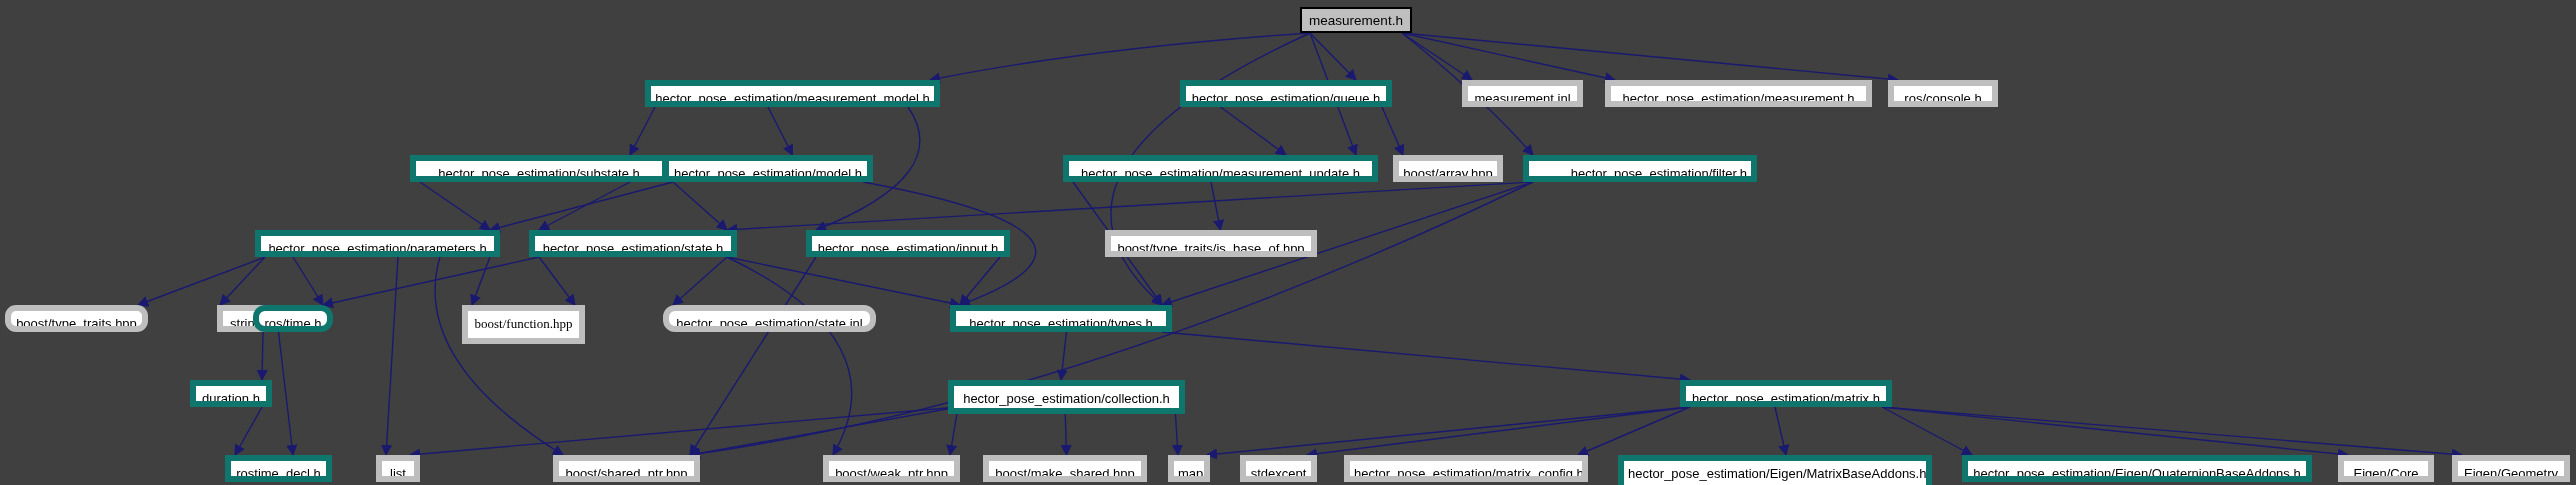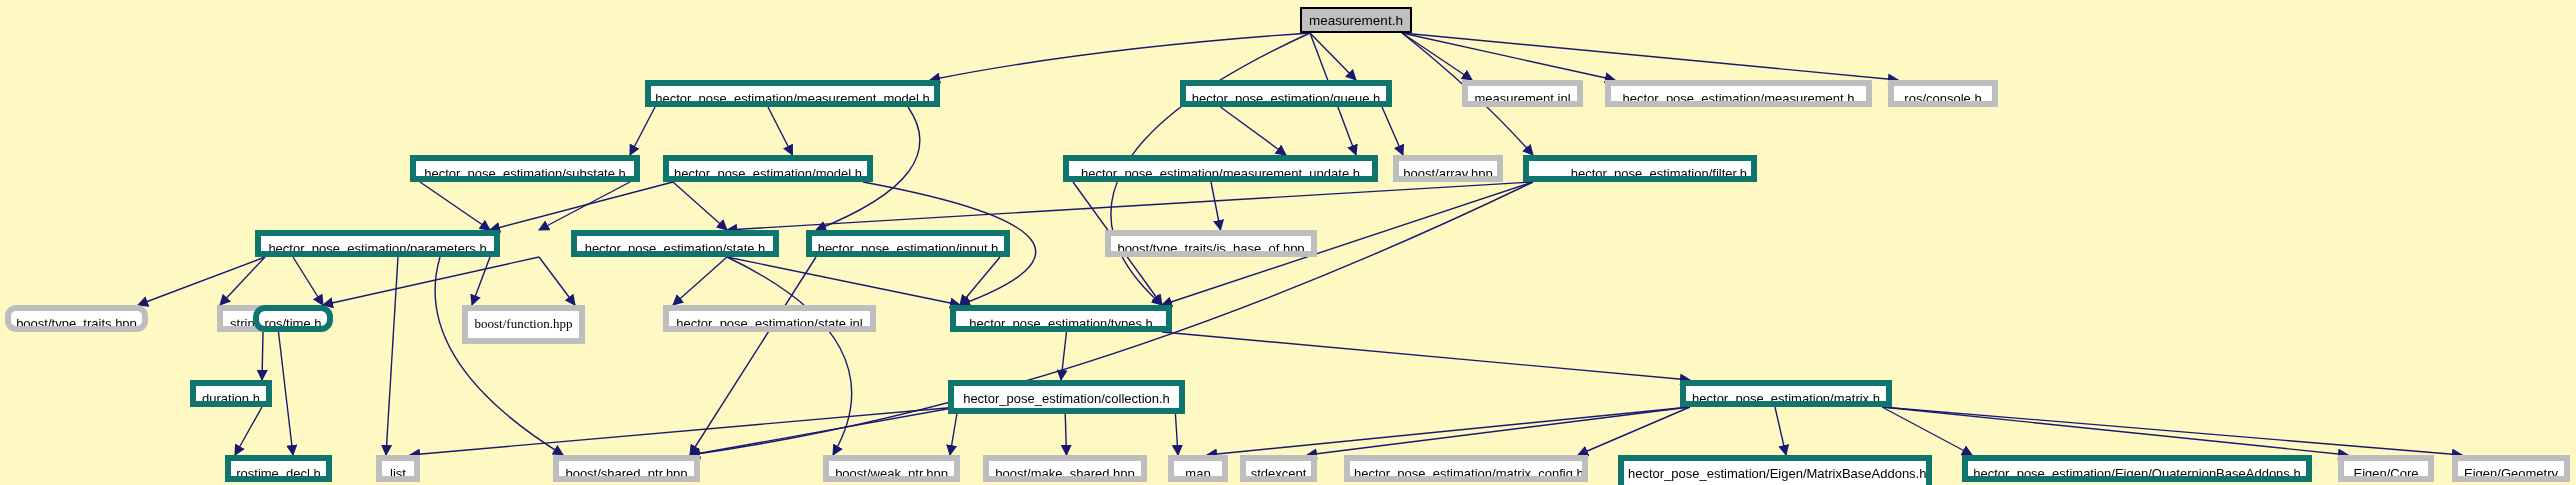--- a/index.html
+++ b/index.html
@@ -1,16 +1,16 @@
 <!DOCTYPE html>
 <html><head>
 <meta charset="utf-8">
 <style>
   html,body{margin:0;padding:0;background:#ffffff;}
-  #canvas{position:relative;width:2576px;height:485px;background:#fef9c3;overflow:hidden;
+  #canvas{position:relative;width:2576px;height:485px;background:#404040;overflow:hidden;
           font-family:"Liberation Sans","DejaVu Sans",sans-serif;}
   #edges{position:absolute;left:0;top:0;width:2576px;height:485px;}
   .node{position:absolute;box-sizing:border-box;height:27px;line-height:25px;text-align:center;
         background:#ffffff;border:6px solid #0f766e;color:#000000;font-size:13px;white-space:nowrap;
         overflow:hidden;}
   .node.ext{border-color:#bebebe;}
   .node.root{background:#bfbfbf;border:2px solid #000000;line-height:23px;font-size:13.5px;}
   .node span{display:inline-block;padding:0 4px;}
 </style>
 </head>
@@ -76,43 +76,43 @@
       <path d="M1882,407 L1972,455" fill="none" stroke="#191970" stroke-width="1.4" marker-end="url(#arrow)"></path>
       <path d="M1882,407 L2348,455" fill="none" stroke="#191970" stroke-width="1.4" marker-end="url(#arrow)"></path>
       <path d="M1882,407 L2462,455" fill="none" stroke="#191970" stroke-width="1.4" marker-end="url(#arrow)"></path>
     </svg>
 <div class="node root" style="left: 1300px; top: 7px; width: 112px; height: 26px;"><span>measurement.h</span></div>
     <div class="node" style="left: 645px; top: 80px; width: 295px; height: 27px;"><span>hector_pose_estimation/measurement_model.h</span></div>
     <div class="node" style="left: 1180px; top: 80px; width: 212px; height: 27px;"><span>hector_pose_estimation/queue.h</span></div>
     <div class="node ext" style="left: 1462px; top: 80px; width: 121px; height: 27px;"><span>measurement.inl</span></div>
     <div class="node ext" style="left: 1605px; top: 80px; width: 267px; height: 27px;"><span>hector_pose_estimation/measurement.h</span></div>
     <div class="node ext" style="left: 1888px; top: 80px; width: 110px; height: 27px;"><span>ros/console.h</span></div>
-    <div class="node" style="left: 410px; top: 155px; width: 230px; height: 27px;"><span>hector_pose_estimation/substate.h</span></div>
+    <div class="node" style="left: 410px; top: 155px; width: 258px; height: 27px;"><span>hector_pose_estimation/substate.h</span></div>
     <div class="node" style="left: 663px; top: 155px; width: 210px; height: 27px;"><span>hector_pose_estimation/model.h</span></div>
     <div class="node" style="left: 1063px; top: 155px; width: 315px; height: 27px;"><span>hector_pose_estimation/measurement_update.h</span></div>
     <div class="node ext" style="left: 1393px; top: 155px; width: 110px; height: 27px;"><span>boost/array.hpp</span></div>
     <div class="node" style="left: 1523px; top: 155px; width: 234px; height: 27px; text-align: right;"><span>hector_pose_estimation/filter.h</span></div>
     <div class="node" style="left: 255px; top: 230px; width: 245px; height: 27px;"><span>hector_pose_estimation/parameters.h</span></div>
-    <div class="node" style="left: 529px; top: 230px; width: 208px; height: 27px; margin-left: 42px;"><span>hector_pose_estimation/state.h</span></div>
+    <div class="node" style="left: 529px; top: 230px; width: 208px; height: 27px;"><span>hector_pose_estimation/state.h</span></div>
     <div class="node" style="left: 806px; top: 230px; width: 204px; height: 27px;"><span>hector_pose_estimation/input.h</span></div>
     <div class="node ext" style="left: 1105px; top: 230px; width: 212px; height: 27px;"><span>boost/type_traits/is_base_of.hpp</span></div>
     <div class="node ext" style="left: 5px; top: 305px; width: 143px; height: 27px; border-radius: 11px;"><span>boost/type_traits.hpp</span></div>
     <div class="node ext" style="left: 172px; top: 305px; width: 58px; height: 27px; margin-left: 45px;"><span>string</span></div>
     <div class="node" style="left: 253px; top: 305px; width: 80px; height: 27px; border-radius: 12px;"><span>ros/time.h</span></div>
     <div class="node ext" style="left: 462px; top: 305px; width: 123px; height: 39px; font-family: Liberation Serif, serif;"><span>boost/function.hpp</span></div>
-    <div class="node ext" style="left: 663px; top: 305px; width: 213px; height: 27px;"><span>hector_pose_estimation/state.inl</span></div>
+    <div class="node ext" style="left: 663px; top: 305px; width: 213px; height: 27px; border-radius: 12px;"><span>hector_pose_estimation/state.inl</span></div>
     <div class="node" style="left: 950px; top: 305px; width: 222px; height: 27px;"><span>hector_pose_estimation/types.h</span></div>
     <div class="node" style="left: 190px; top: 380px; width: 82px; height: 27px;"><span>duration.h</span></div>
     <div class="node" style="left: 948px; top: 380px; width: 237px; height: 34px;"><span>hector_pose_estimation/collection.h</span></div>
     <div class="node" style="left: 1680px; top: 380px; width: 212px; height: 27px;"><span>hector_pose_estimation/matrix.h</span></div>
     <div class="node" style="left: 225px; top: 455px; width: 107px; height: 27px;"><span>rostime_decl.h</span></div>
     <div class="node ext" style="left: 376px; top: 455px; width: 44px; height: 27px;"><span>list</span></div>
     <div class="node ext" style="left: 553px; top: 455px; width: 147px; height: 27px;"><span>boost/shared_ptr.hpp</span></div>
     <div class="node ext" style="left: 823px; top: 455px; width: 137px; height: 27px;"><span>boost/weak_ptr.hpp</span></div>
     <div class="node ext" style="left: 983px; top: 455px; width: 164px; height: 27px;"><span>boost/make_shared.hpp</span></div>
-    <div class="node ext" style="left: 1168px; top: 455px; width: 60px; height: 27px;"><span>map</span></div>
+    <div class="node ext" style="left: 1168px; top: 455px; width: 42px; height: 27px;"><span>map</span></div>
     <div class="node ext" style="left: 1240px; top: 455px; width: 77px; height: 27px;"><span>stdexcept</span></div>
     <div class="node ext" style="left: 1344px; top: 455px; width: 244px; height: 27px;"><span>hector_pose_estimation/matrix_config.h</span></div>
     <div class="node" style="left: 1618px; top: 455px; width: 314px; height: 41px;"><span>hector_pose_estimation/Eigen/MatrixBaseAddons.h</span></div>
     <div class="node" style="left: 1962px; top: 455px; width: 350px; height: 27px;"><span>hector_pose_estimation/Eigen/QuaternionBaseAddons.h</span></div>
     <div class="node ext" style="left: 2338px; top: 455px; width: 96px; height: 27px;"><span>Eigen/Core</span></div>
     <div class="node ext" style="left: 2452px; top: 455px; width: 118px; height: 27px;"><span>Eigen/Geometry</span></div>
   </div>
 
 </body></html>

